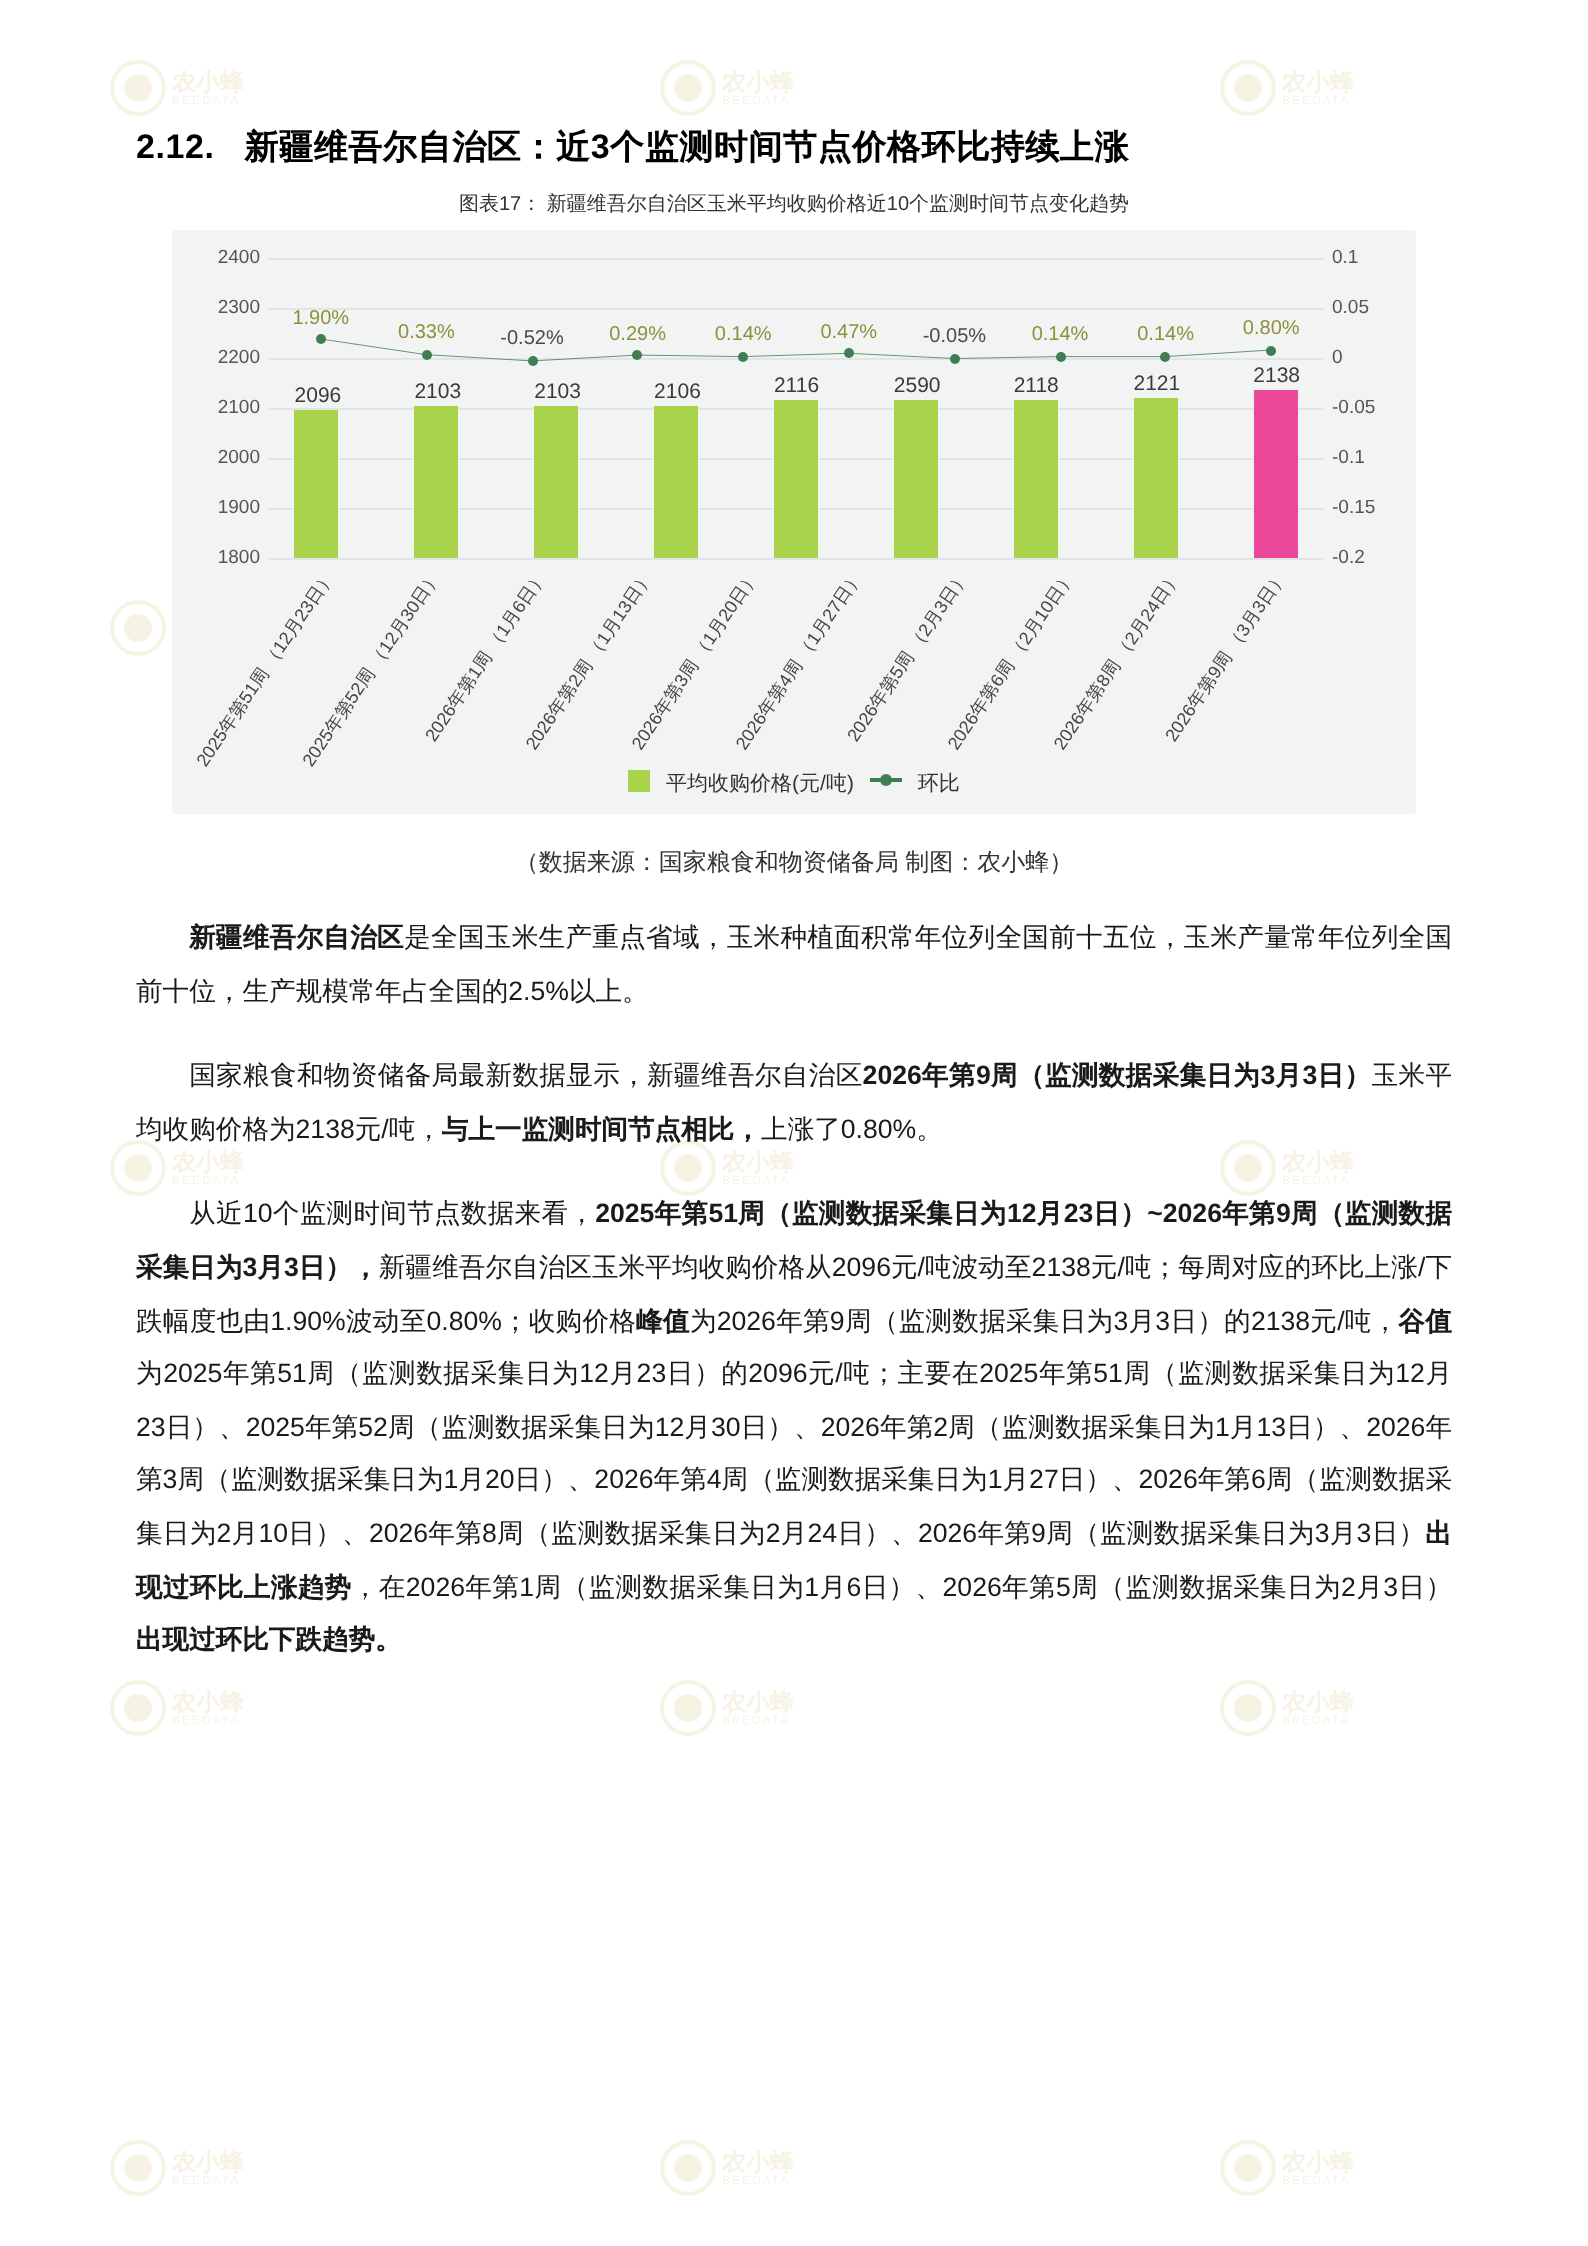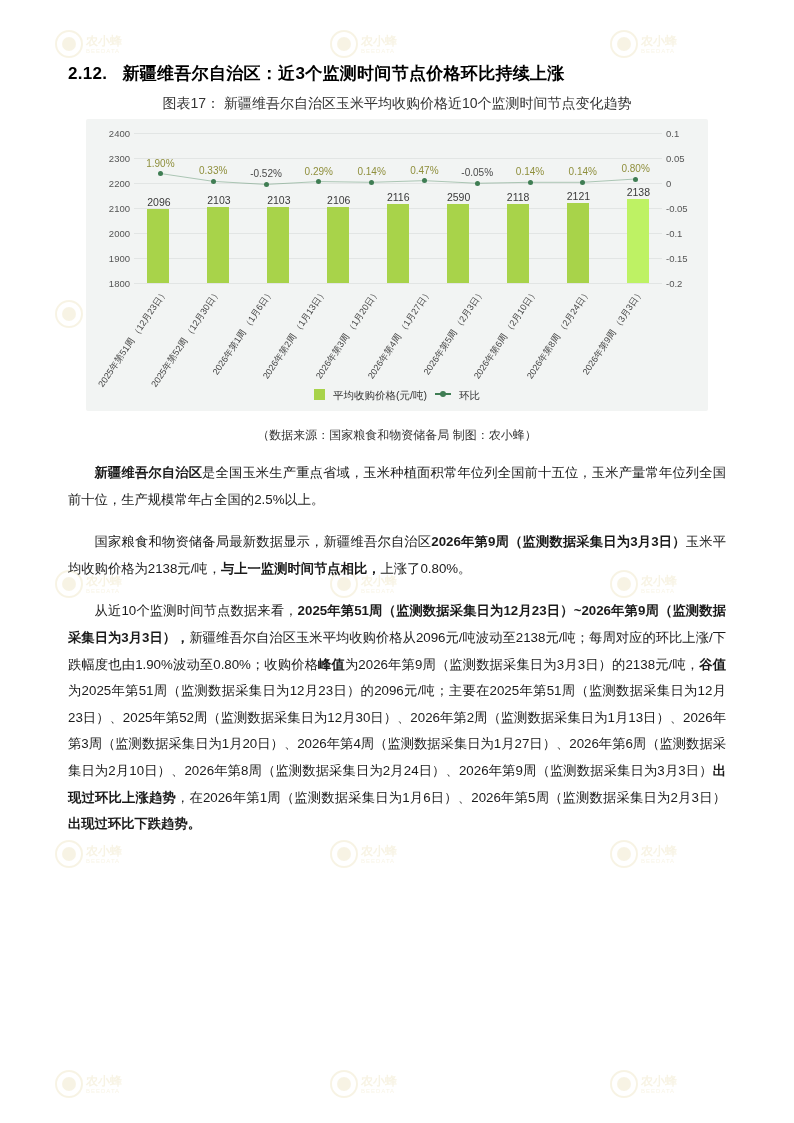--- a/index.html
+++ b/index.html
@@ -76,21 +76,21 @@
     margin: 0 0 10px 0;
     letter-spacing: 0.3px;
     color: #000;
   }
 
   .figure-block {
     margin: 6px 0 0 0;
   }
   .figure-caption {
     text-align: center;
-    font-size: 14px;
+    font-size: 10px;
     color: #333;
     margin-bottom: 6px;
   }
   .chart-card {
     background: #f2f4f3;
     border-radius: 2px;
     padding: 10px 8px 8px 8px;
     position: relative;
     height: 292px;
     box-sizing: border-box;
@@ -401,21 +401,21 @@
                 <div class="bar" style="height: 79.5px; background: rgb(168, 211, 74);">
                   <div class="bar-val">2118</div>
                 </div>
               </div>
               <div class="bar-col">
                 <div class="bar" style="height: 80.25px; background: rgb(168, 211, 74);">
                   <div class="bar-val">2121</div>
                 </div>
               </div>
               <div class="bar-col">
-                <div class="bar" style="height: 84.5px; background: #bef264; text-align: right;">
+                <div class="bar" style="height: 84.5px; background: #ec4899; text-align: right;">
                   <div class="bar-val">2138</div>
                 </div>
               </div>
             </div>
             <svg class="line-svg" viewBox="0 0 100 150" preserveAspectRatio="none">
               <polyline points="5,40.49999999999999 15,48.349999999999994 25,51.449999999999996 35,48.55 45,49.3 55.00000000000001,47.65 65,50.24999999999999 75,49.3 85,49.3 95,46" fill="none" stroke="#3f7d53" stroke-width="0.4" vector-effect="non-scaling-stroke"></polyline>
             </svg>
             <div style="position: absolute; left: 5%; top: 40.5px; width: 5px; height: 5px; margin-left: -2.5px; margin-top: -2.5px; border-radius: 50%; background: rgb(63, 125, 83);"></div>
             <div class="pct-label" style="left: 5%; top: 24.5px;">1.90%</div>
             <div style="position: absolute; left: 15%; top: 48.35px; width: 5px; height: 5px; margin-left: -2.5px; margin-top: -2.5px; border-radius: 50%; background: rgb(63, 125, 83);"></div>

